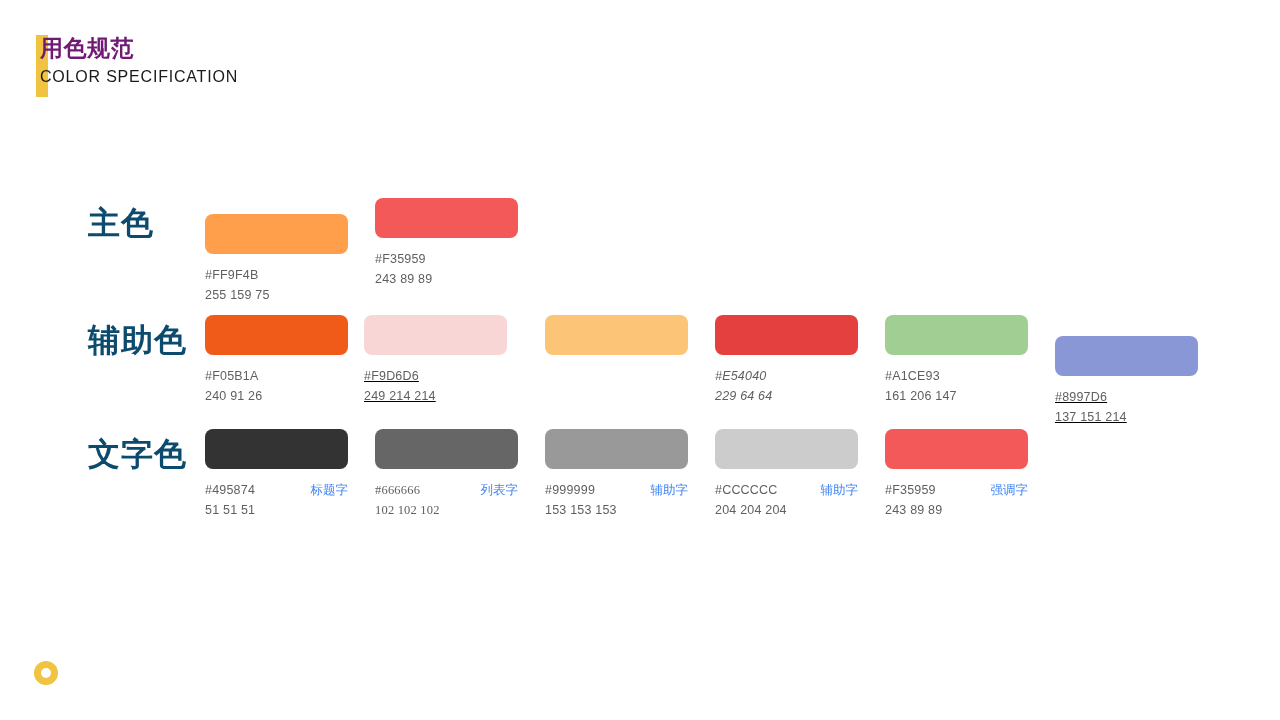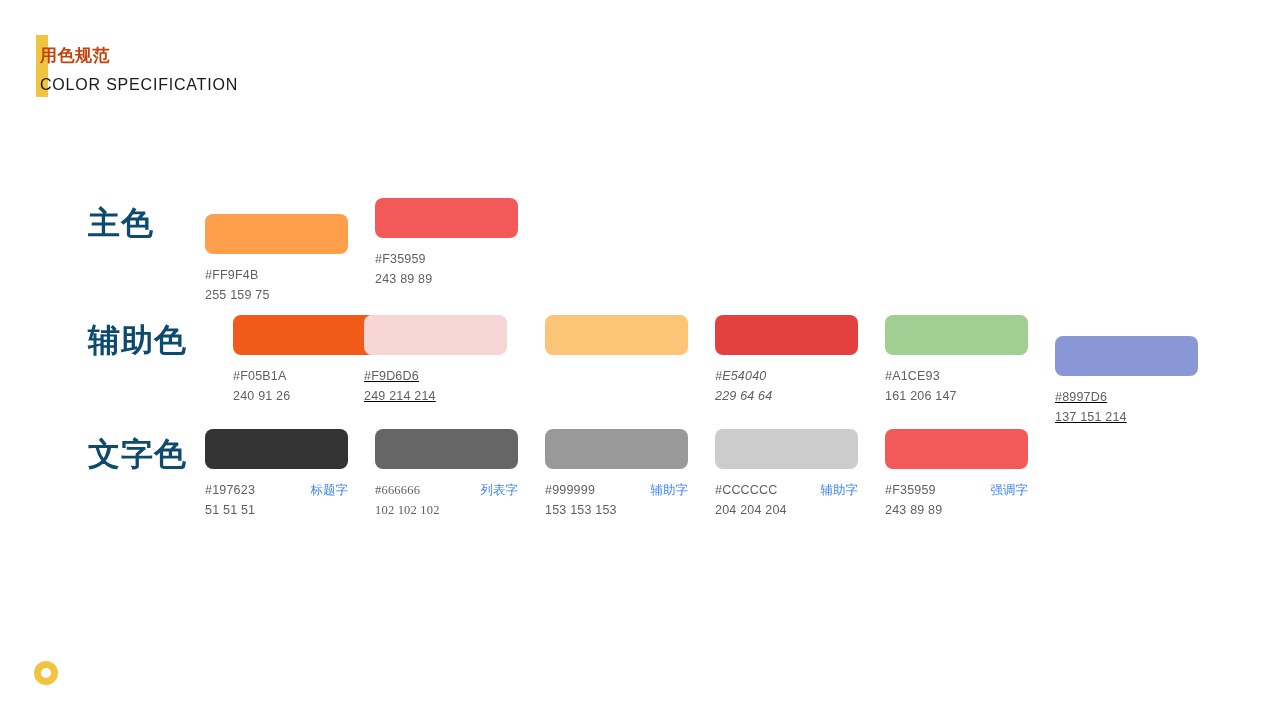--- a/index.html
+++ b/index.html
@@ -33,27 +33,26 @@
   .header-text {
     position: absolute;
     left: 4px;
     top: 0;
     height: 62px;
     display: flex;
     flex-direction: column;
     justify-content: flex-start;
   }
   .header-title {
-    font-size: 17px;
+    font-size: 23px;
     font-weight: bold;
-    color: #c2410c;
+    color: #701a75;
     line-height: 26px;
     letter-spacing: 0.5px;
     white-space: nowrap;
-    margin-top: 8px;
   }
   .header-subtitle {
     font-size: 16px;
     color: #1a1a1a;
     line-height: 22px;
     margin-top: 5px;
     letter-spacing: 0.8px;
     white-space: nowrap;
   }
 
@@ -159,21 +158,21 @@
               <span class="cap-hex">#F35959</span>
             </div>
             <div class="cap-rgb">243  89  89</div>
           </div>
         </div>
       </div>
     </div>
     <div class="row" style="top: 315px;">
       <div class="row-label" style="top: 4px;">辅助色</div>
       <div class="swatches">
-        <div class="swatch-col" style="left: 0px; top: 0px; margin-left: 28px;">
+        <div class="swatch-col" style="left: 0px; top: 0px;">
           <div class="chip" style="background: rgb(240, 91, 26);"></div>
           <div class="caption">
             <div class="cap-line">
               <span class="cap-hex">#F05B1A</span>
             </div>
             <div class="cap-rgb">240  91  26</div>
           </div>
         </div>
         <div class="swatch-col" style="left: 159px; top: 0px; text-decoration: underline;">
           <div class="chip" style="background: rgb(249, 214, 214);"></div>
@@ -216,21 +215,21 @@
         </div>
       </div>
     </div>
     <div class="row" style="top: 429px;">
       <div class="row-label" style="top: 4px;">文字色</div>
       <div class="swatches">
         <div class="swatch-col" style="left: 0px; top: 0px;">
           <div class="chip" style="background: rgb(51, 51, 51);"></div>
           <div class="caption">
             <div class="cap-line">
-              <span class="cap-hex">#197623</span>
+              <span class="cap-hex">#495874</span>
               <span class="cap-use">标题字</span>
             </div>
             <div class="cap-rgb">51  51  51</div>
           </div>
         </div>
         <div class="swatch-col" style="left: 170px; top: 0px; font-family: Liberation Serif, serif;">
           <div class="chip" style="background: rgb(102, 102, 102);"></div>
           <div class="caption">
             <div class="cap-line">
               <span class="cap-hex">#666666</span>

